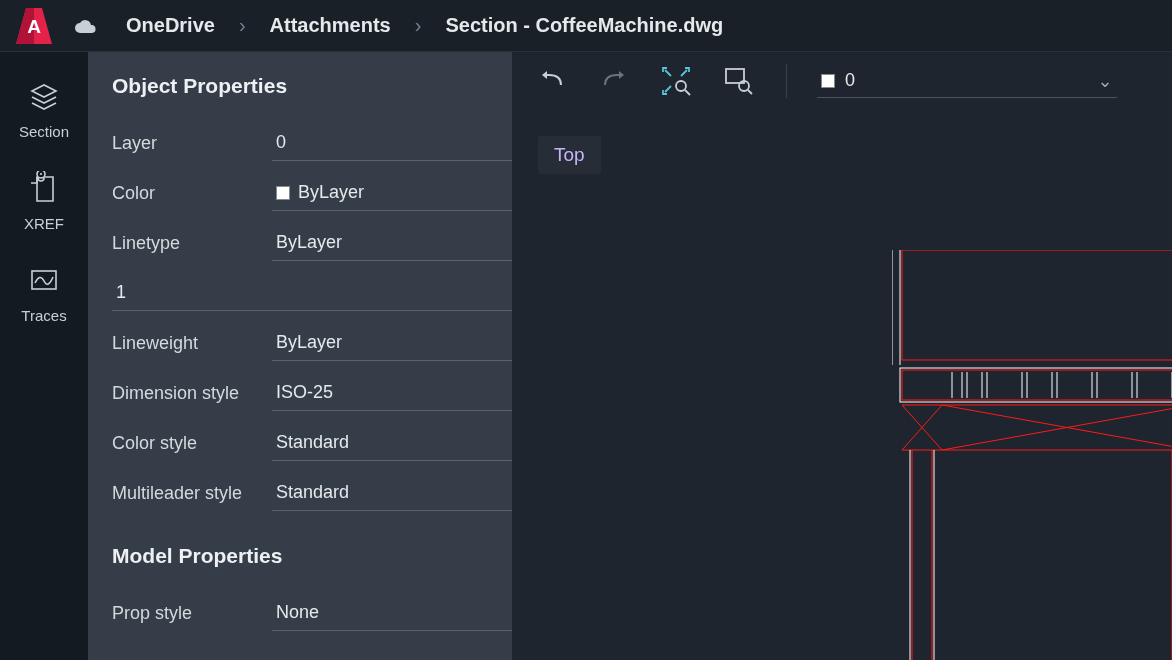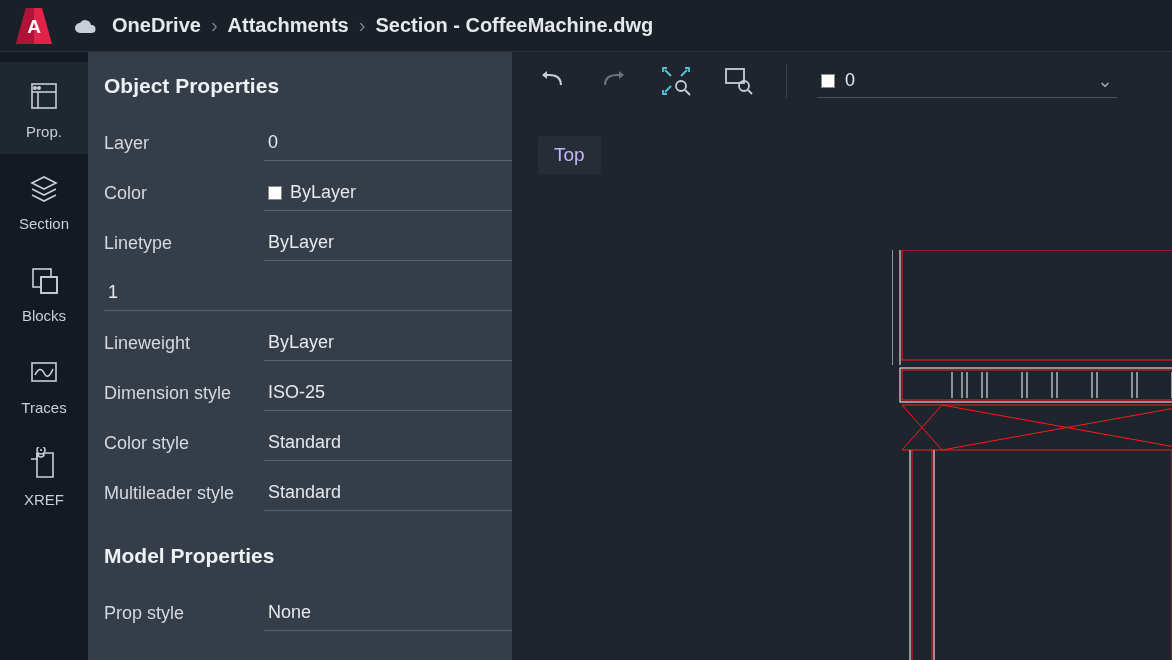--- a/index.html
+++ b/index.html
@@ -21,21 +21,21 @@
     background: #1a2028;
     border-bottom: 1px solid #2a3038;
   }
   .app-logo {
     width: 40px; height: 40px;
     display: flex; align-items: center; justify-content: center;
     margin-right: 20px;
   }
   .breadcrumb {
     display: flex; align-items: center;
-    gap: 10px;
+    gap: 24px;
     font-size: 20px;
     color: #e6e9ec; font-weight: 600;
   }
   .breadcrumb .sep { color: #7a828c; font-weight: 400; }
   .cloud-icon { width: 22px; height: 22px; margin-right: 6px; display:inline-flex; align-items:center;}
 
   
   .rail {
     position: absolute;
     left: 0; top: 52px; bottom: 0;
@@ -54,21 +54,21 @@
   .rail-item.active { background: #1f2730; }
   .rail-icon { width: 38px; height: 38px; margin-bottom: 8px; display:flex; align-items:center; justify-content:center; }
   .rail-label { }
 
   
   .panel {
     position: absolute;
     left: 88px; top: 52px; bottom: 0;
     width: 508px;
     background: #353d48;
-    padding: 22px 28px 10px 16px;
+    padding: 22px 28px 10px 24px;
     overflow: hidden;
   }
   .panel h2 {
     font-size: 21px; font-weight: 600; color: #eef1f4;
     margin-bottom: 20px;
   }
   .prop-row {
     display: flex; align-items: center;
     height: 50px;
   }
@@ -165,71 +165,49 @@
     </span>
     <span>OneDrive</span>
     <span class="sep">›</span>
     <span>Attachments</span>
     <span class="sep">›</span>
     <span>Section - CoffeeMachine.dwg</span>
   </div>
 </div>
 
 <div class="rail">
-  <div class="rail-item active">
-    <div class="rail-icon">
-      <svg width="34" height="34" viewBox="0 0 34 34" stroke="#c9cfd6" stroke-width="1.6" fill="none">
-        <rect x="5" y="5" width="24" height="24"></rect>
-        <line x1="5" y1="13" x2="29" y2="13"></line>
-        <line x1="11" y1="13" x2="11" y2="29"></line>
-        <circle cx="8" cy="9" r="1.2" fill="#c9cfd6"></circle>
-        <circle cx="12" cy="9" r="1.2" fill="#c9cfd6"></circle>
-      </svg>
-    </div>
-    <span class="rail-label">Prop.</span>
-  </div>
   <div class="rail-item">
     <div class="rail-icon">
       <svg width="34" height="34" viewBox="0 0 34 34" stroke="#c9cfd6" stroke-width="1.6" fill="none">
         <path d="M5 12 L17 6 L29 12 L17 18 Z"></path>
         <path d="M5 18 L17 24 L29 18"></path>
         <path d="M5 24 L17 30 L29 24"></path>
       </svg>
     </div>
     <span class="rail-label">Section</span>
-  </div>
-  <div class="rail-item">
-    <div class="rail-icon">
-      <svg width="34" height="34" viewBox="0 0 34 34" stroke="#c9cfd6" stroke-width="1.6" fill="none">
-        <rect x="6" y="6" width="18" height="18"></rect>
-        <rect x="14" y="14" width="16" height="16" fill="#141a21"></rect>
-        <rect x="14" y="14" width="16" height="16"></rect>
-      </svg>
-    </div>
-    <span class="rail-label">Blocks</span>
-  </div>
-  <div class="rail-item">
-    <div class="rail-icon">
-      <svg width="34" height="34" viewBox="0 0 34 34" stroke="#c9cfd6" stroke-width="1.6" fill="none">
-        <rect x="5" y="8" width="24" height="18"></rect>
-        <path d="M8 20 Q13 10 17 18 T26 14"></path>
-      </svg>
-    </div>
-    <span class="rail-label">Traces</span>
   </div>
   <div class="rail-item">
     <div class="rail-icon">
       <svg width="34" height="34" viewBox="0 0 34 34" stroke="#c9cfd6" stroke-width="1.6" fill="none">
         <path d="M10 6 L26 6 L26 30 L10 30 Z"></path>
         <path d="M10 6 L10 12 L4 12"></path>
         <circle cx="14" cy="3" r="4" fill="#141a21"></circle>
         <path d="M11 3 a3 3 0 1 0 6 0 M14 0 L14 -2" transform="translate(0,4)"></path>
       </svg>
     </div>
     <span class="rail-label">XREF</span>
+  </div>
+  <div class="rail-item">
+    <div class="rail-icon">
+      <svg width="34" height="34" viewBox="0 0 34 34" stroke="#c9cfd6" stroke-width="1.6" fill="none">
+        <rect x="5" y="8" width="24" height="18"></rect>
+        <path d="M8 20 Q13 10 17 18 T26 14"></path>
+      </svg>
+    </div>
+    <span class="rail-label">Traces</span>
   </div>
 </div>
 
 <div class="panel">
   <h2>Object Properties</h2>
 
   <div class="prop-row">
     <div class="prop-label">Layer</div>
     <div class="prop-field">
       <span class="value">0</span>

